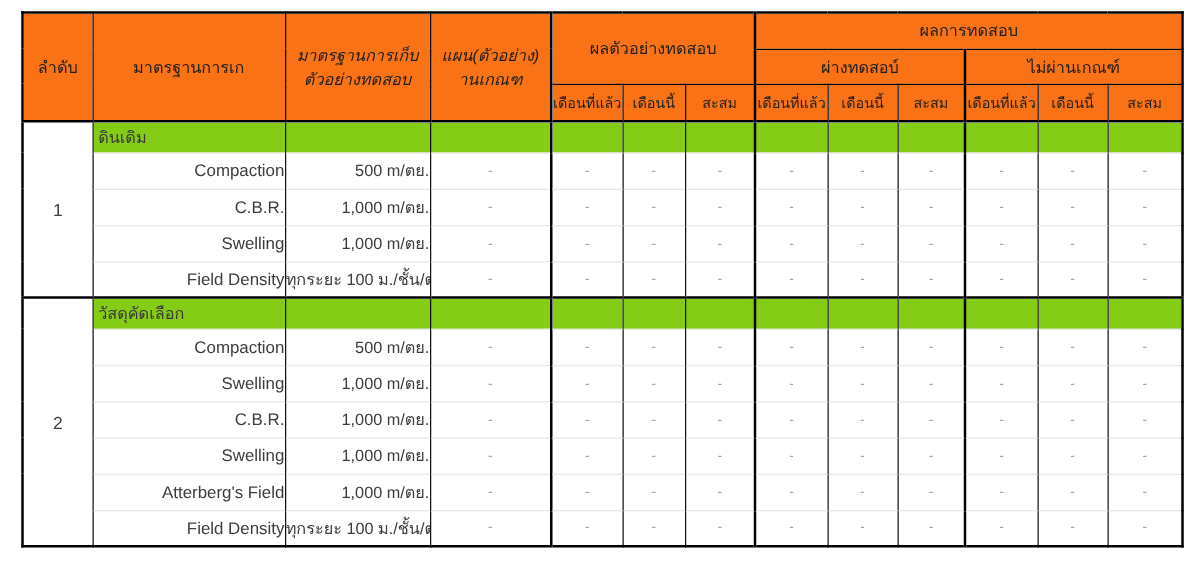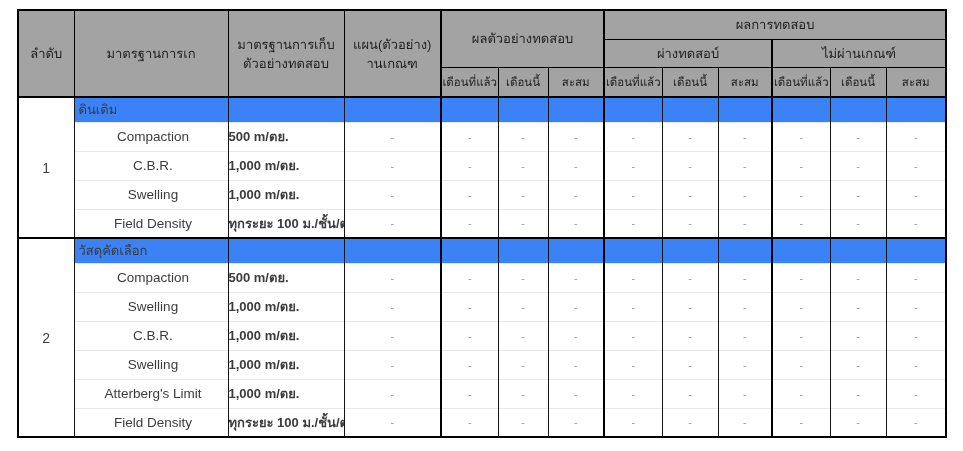--- a/index.html
+++ b/index.html
@@ -17,78 +17,77 @@
   table.report {
     position: absolute;
     left: 17px; top: 9px;
     width: 928px;
     border-collapse: collapse;
     table-layout: fixed;
     border: 2px solid #000000;
   }
   
   thead th {
-    background: #a3a3a3;
+    background: #f97316;
     border: 1px solid #000000;
     font-weight: 400;
     color: #1f1f1f;
     font-size: 13px;
     padding: 0 2px;
     text-align: center;
     vertical-align: middle;
     overflow: hidden;
   }
   thead tr:nth-child(1) { height: 29px; }
   thead tr:nth-child(2) { height: 28px; }
   thead tr:nth-child(3) { height: 30px; }
   thead th.sub {
     font-size: 11.5px;
     white-space: nowrap;
     padding: 0;
     margin-left: 24px;
   }
-  .hl { display: block; line-height: 19px; }
+  .hl { display: block; line-height: 19px; font-style: italic; }
   
   tbody td {
     border-left: 1px solid #141414;
     border-top: 1px solid #e8e8e8;
     vertical-align: middle;
     font-size: 13px;
     color: #3c3c3c;
     padding: 0;
     overflow: hidden;
   }
   tr.section-head { height: 25px; }
   tr.section-head td {
-    background: #3b82f6;
+    background: #84cc16;
     border-top: 2px solid #000000;
   }
   tr.data-row { height: 29px; }
   td.no-cell {
     background: #ffffff !important;
     text-align: center;
     font-size: 14px;
     color: #404040;
   }
   td.sec-title {
     text-align: left;
     padding-left: 4px;
     white-space: nowrap;
     color: #3a3a3a;
   }
   td.item-cell {
-    text-align: center;
+    text-align: right;
     padding-left: 4px;
     font-size: 13.5px;
     white-space: nowrap;
   }
   td.std-cell {
-    text-align: left;
+    text-align: right;
     white-space: nowrap;
-    font-weight: bold;
   }
   td.dash-cell {
     text-align: center;
     color: #9b9b9b;
     font-size: 11px;
   }
   
   .gb { border-left: 2px solid #000000 !important; }
 </style>
 </head>
@@ -279,21 +278,21 @@
           <td class="dash-cell">-</td>
           <td class="dash-cell">-</td>
           <td class="dash-cell gb">-</td>
           <td class="dash-cell">-</td>
           <td class="dash-cell">-</td>
           <td class="dash-cell gb">-</td>
           <td class="dash-cell">-</td>
           <td class="dash-cell">-</td>
         </tr>
         <tr class="data-row">
-          <td class="item-cell">Atterberg's Limit</td>
+          <td class="item-cell">Atterberg's Field</td>
           <td class="std-cell">1,000 m/ตย.</td>
           <td class="dash-cell">-</td>
           <td class="dash-cell gb">-</td>
           <td class="dash-cell">-</td>
           <td class="dash-cell">-</td>
           <td class="dash-cell gb">-</td>
           <td class="dash-cell">-</td>
           <td class="dash-cell">-</td>
           <td class="dash-cell gb">-</td>
           <td class="dash-cell">-</td>

